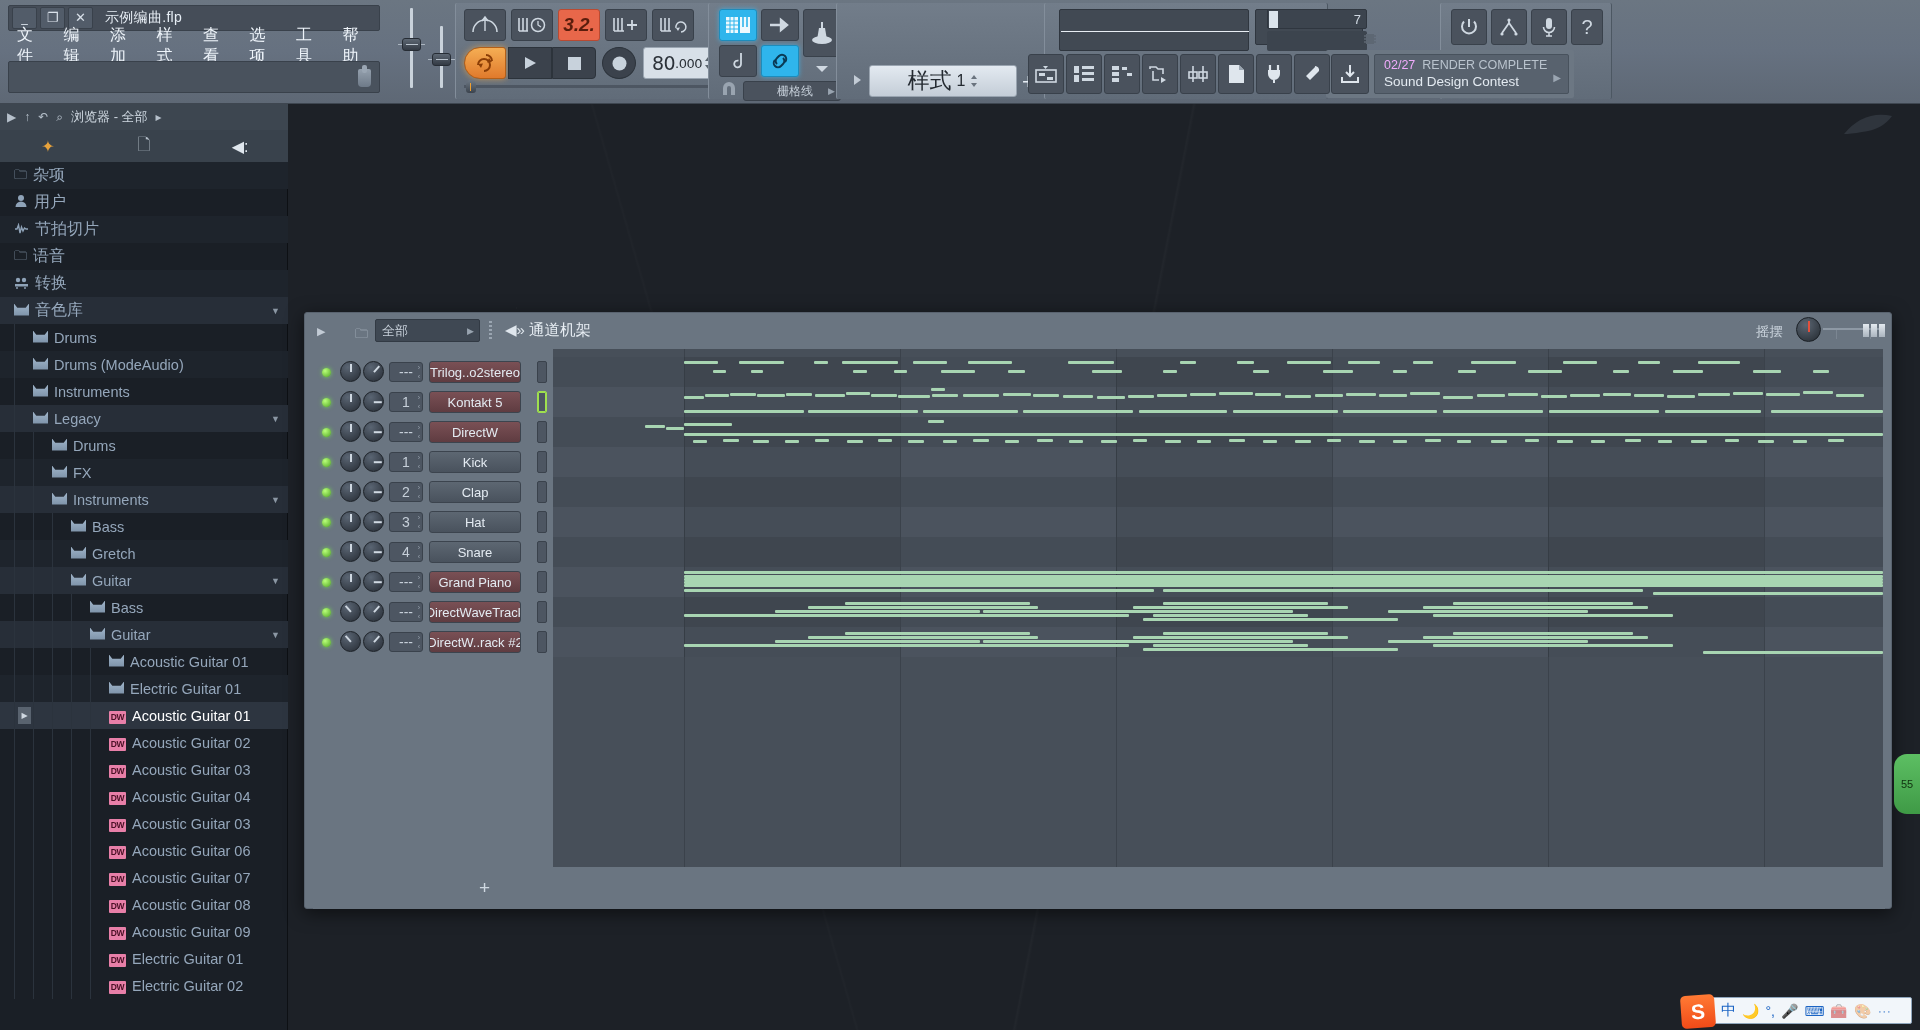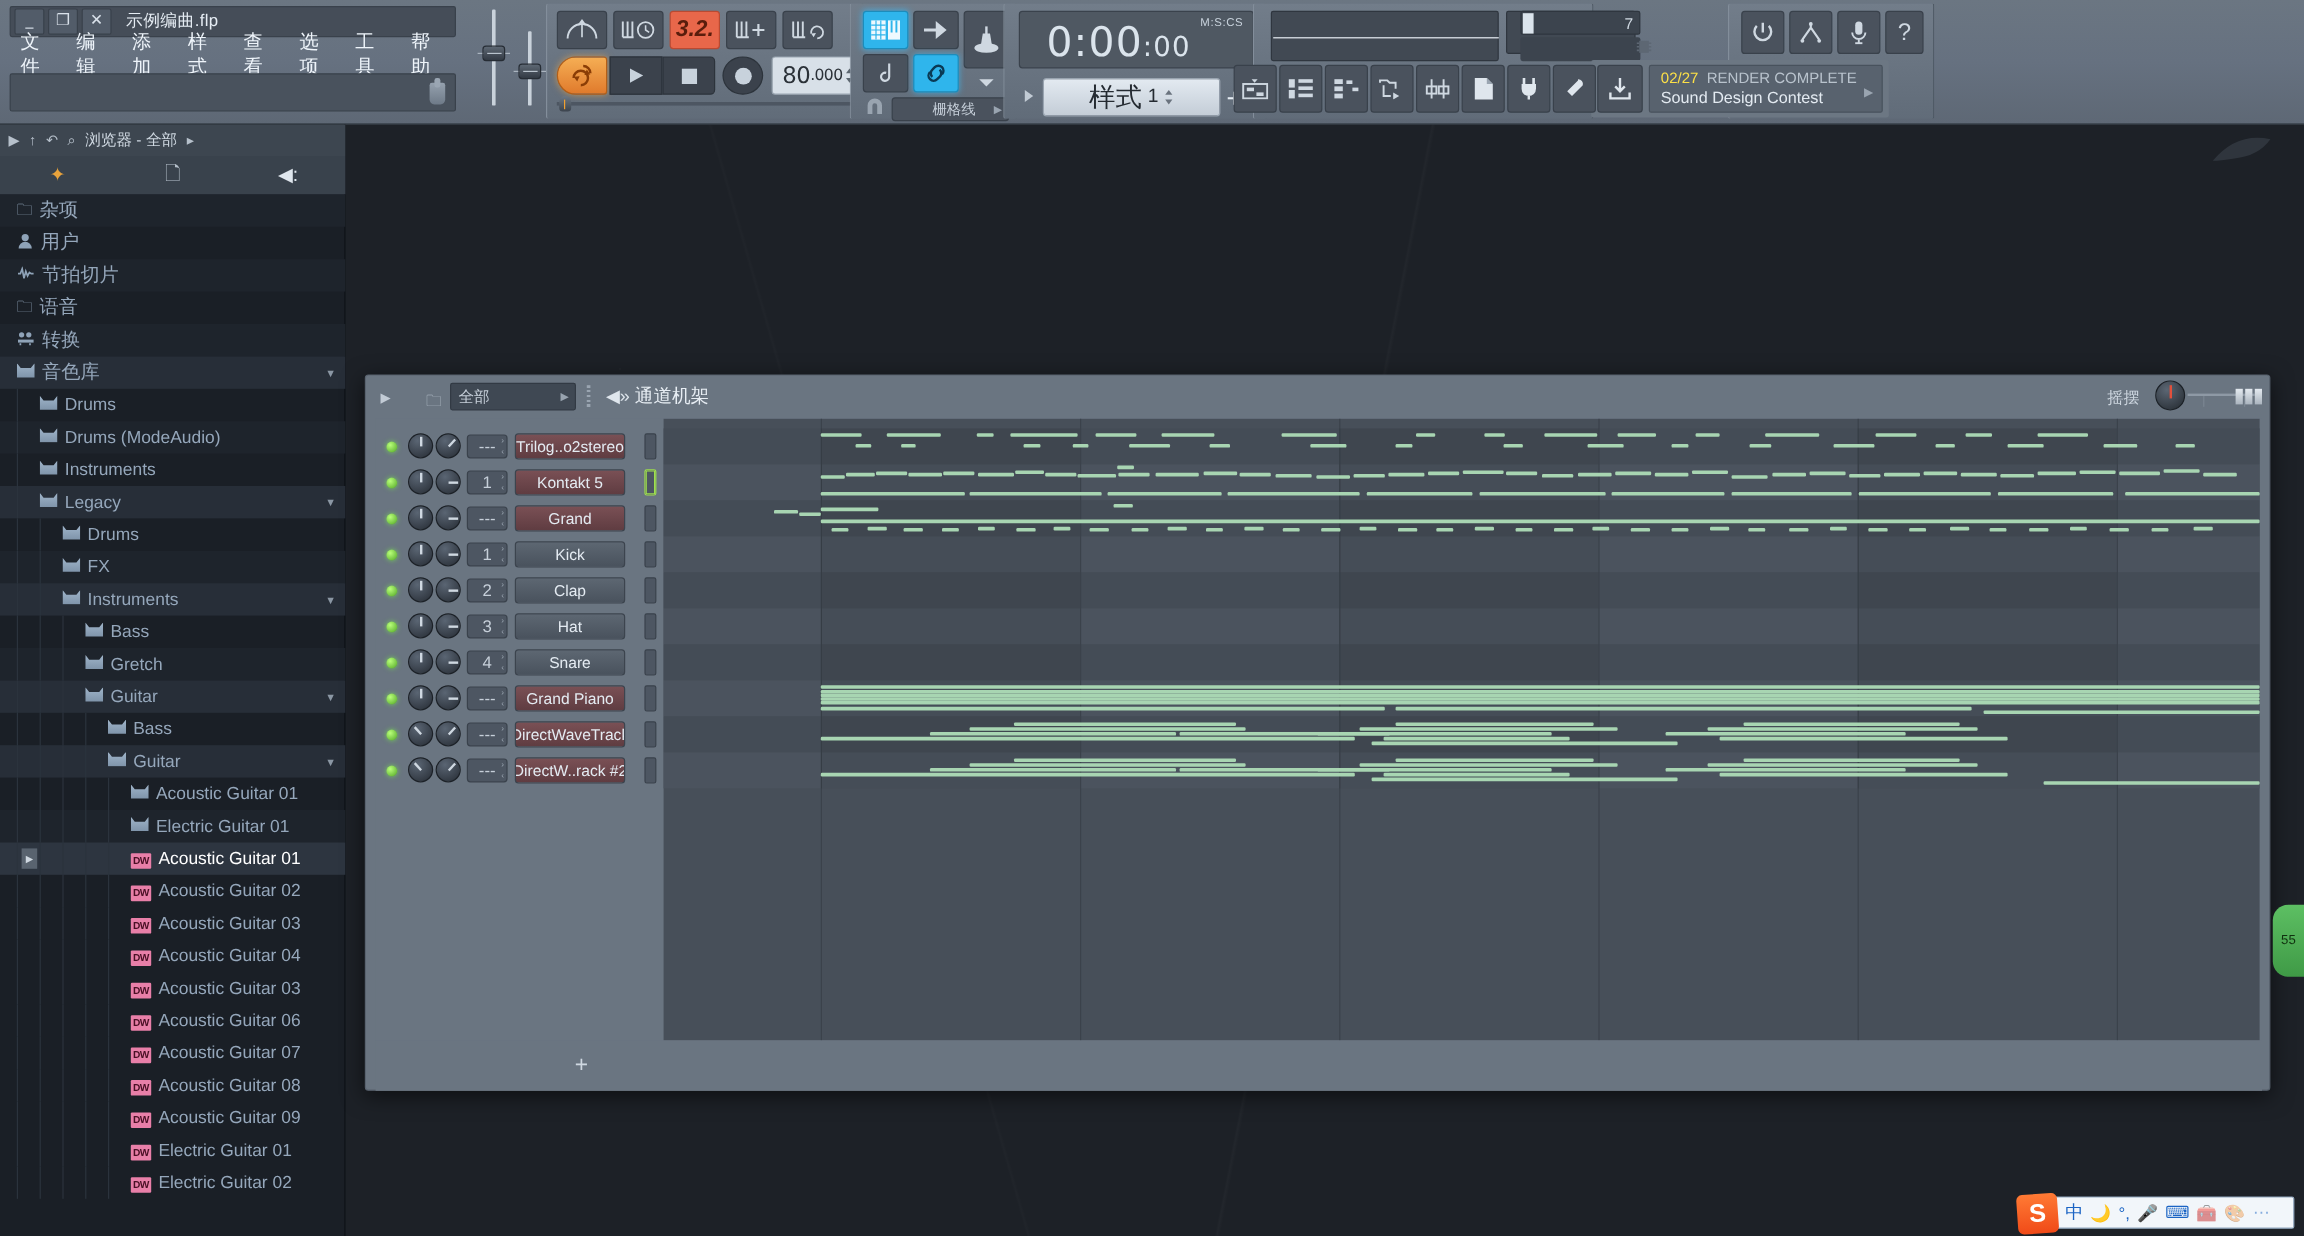--- a/index.html
+++ b/index.html
@@ -132,21 +132,21 @@
   .memtext { position:absolute; color:#cfd8e1; font-size:13px; text-align:right; }
 
   
   .renderpanel {
     position:absolute; background:#6c7783; border-radius:2px;
   }
   .renderbox {
     position:absolute; background:#58626e; border:1px solid #48525d; border-radius:2px;
   }
   .rline1 { position:absolute; left:9px; top:3px; font-size:12.5px; color:#b9c3cd; }
-  .rline1 .date { color:#fde047; margin-right:7px;margin-top:28px; }
+  .rline1 .date { color:#f0abfc; margin-right:7px;margin-top:28px; }
   .rline2 { position:absolute; left:9px; top:19px; font-size:13.5px; color:#e3eaf1; }
   .rarrow { position:absolute; right:7px; top:17px; color:#9aa5b1; font-size:10px; }
 
   
   .browser {
     position:absolute; left:0; top:104px; width:288px; height:926px;
     background:#1a1f26; border-right:1px solid #0d1014;
   }
   .bhead {
     position:absolute; left:0; top:0; width:288px; height:26px;
@@ -455,24 +455,20 @@
             <path d="M4 14 V7 a6 6 0 0 1 12 0 v7 h-4 V7 a2 2 0 0 0 -4 0 v7 z" fill="#99a4b0"></path>
           </svg>
       </div>
       <div class="snapbox" style="left:34px; top:78px; width:98px; height:20px;">
         <span>栅格线</span>
         <span class="arr">▶</span>
       </div>
     </div>
 
     <div class="tbpanel" style="left:836px; width:220px;">
-      <div class="timepanel" style="left:12px; top:6px; width:196px; height:48px;">
-        <span class="timeval"><span>0:00</span><span class="cs">:<span>00</span></span></span>
-        <span class="timeunit">M:S:CS</span>
-      </div>
       <div style="position:absolute;left:12px;top:60px;width:16px;height:34px;display:flex;align-items:center;justify-content:center;">
         <svg width="9" height="12" viewBox="0 0 9 12">
             <path d="M1 1 L8 6 L1 11 z" fill="#c2cbd5"></path>
           </svg>
       </div>
       <div class="patbox" style="left:32px; top:62px; width:148px; height:32px;">
         <span class="pname">样式</span>
         <span class="pnum">1</span>
         <svg width="8" height="16" viewBox="0 0 8 16">
             <path d="M4 2 l3 4 -6 0 z" fill="#6a737e"></path>
@@ -976,21 +972,21 @@
               </div>
               <div class="knob kvol">
                 <div class="pt" style="left:9px;top:2px;width:1.6px;height:8px;transform:rotate(90deg);transform-origin:50% 8px;"></div>
               </div>
               <div class="fxbox">
                 <span>---</span>
                 <span class="cv">›</span>
                 <span class="cv2">‹</span>
               </div>
               <div class="chname inst">
-                <span>Grand</span>
+                <span>DirectW</span>
               </div>
               <div class="chsel"></div>
             </div>
             <div class="chrow" style="top: 98px;">
               <div class="chled"></div>
               <div class="knob kpan">
                 <div class="pt" style="left:9px;top:2px;width:1.6px;height:8px;transform:rotate(0deg);transform-origin:50% 8px;"></div>
               </div>
               <div class="knob kvol">
                 <div class="pt" style="left:9px;top:2px;width:1.6px;height:8px;transform:rotate(90deg);transform-origin:50% 8px;"></div>

